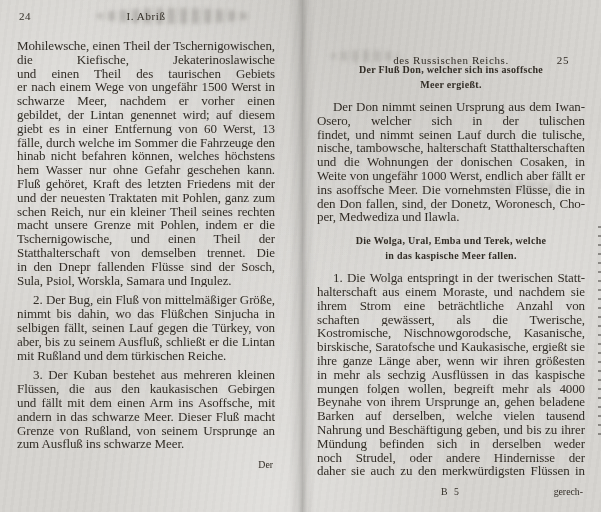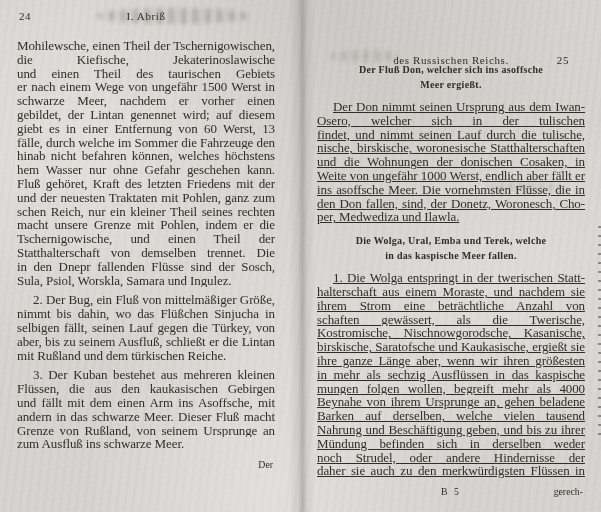--- a/index.html
+++ b/index.html
@@ -46,21 +46,21 @@
   .page.right .body{margin-top:18px;}
   .tl{font-size:13px;line-height:13.8px;height:13.8px;overflow:hidden;
       letter-spacing:-0.1px;white-space:normal;}
   .para .tl{text-align:justify;}
   .para .tl:not(:last-child)::after{content:"";display:inline-block;width:100%;height:0;}
   .para + .para{margin-top:6px;}
   .para.indent .tl:first-child{text-indent:16px;}
   .heading{margin:3px 0 8px;}
   .heading .tl{text-align:center;font-size:10px;line-height:15px;height:15px;
       letter-spacing:0.3px;font-weight:bold;}
-  .heading + .para{margin-top:6px;text-decoration:underline;}
+  .heading + .para{margin-top:6px;}
   .para + .heading{margin-top:9px;}
   .bottom{position:relative;margin-top:8px;height:14px;font-size:9.8px;}
   .bottom .catch{position:absolute;right:2px;top:0;}
   .bottom .sig{display:block;text-align:center;letter-spacing:2px;}
 </style>
 </head>
 <body>
 
 <div class="scan">
 
@@ -124,21 +124,21 @@
     </div>
     <div class="body">
       <div class="heading">
           <div class="tl">Der Fluß Don,  welcher sich ins asoffsche</div>
           <div class="tl">Meer ergießt.</div>
         </div>
       <div class="para indent">
           <div class="tl">Der Don nimmt seinen Ursprung aus dem Iwan-</div>
           <div class="tl">Osero, welcher sich in der tulischen Statthalterschaft be-</div>
           <div class="tl">findet, und nimmt seinen Lauf durch die tulische, räsa-</div>
-          <div class="tl">nische,  birskische,  woronesische Statthalterschaften</div>
+          <div class="tl">nische,  tambowsche,  halterschaft Statthalterschaften</div>
           <div class="tl">und die Wohnungen der donischen Cosaken,   in einer</div>
           <div class="tl">Weite von ungefähr 1000 Werst, endlich aber fällt er</div>
           <div class="tl">ins asoffsche Meer.   Die vornehmsten Flüsse,  die in</div>
           <div class="tl">den Don fallen,  sind,  der Donetz,  Woronesch,  Cho-</div>
           <div class="tl">per, Medwediza und Ilawla.</div>
         </div>
       <div class="heading">
           <div class="tl">Die Wolga, Ural, Emba und Terek, welche</div>
           <div class="tl">in das kaspische Meer fallen.</div>
         </div>

